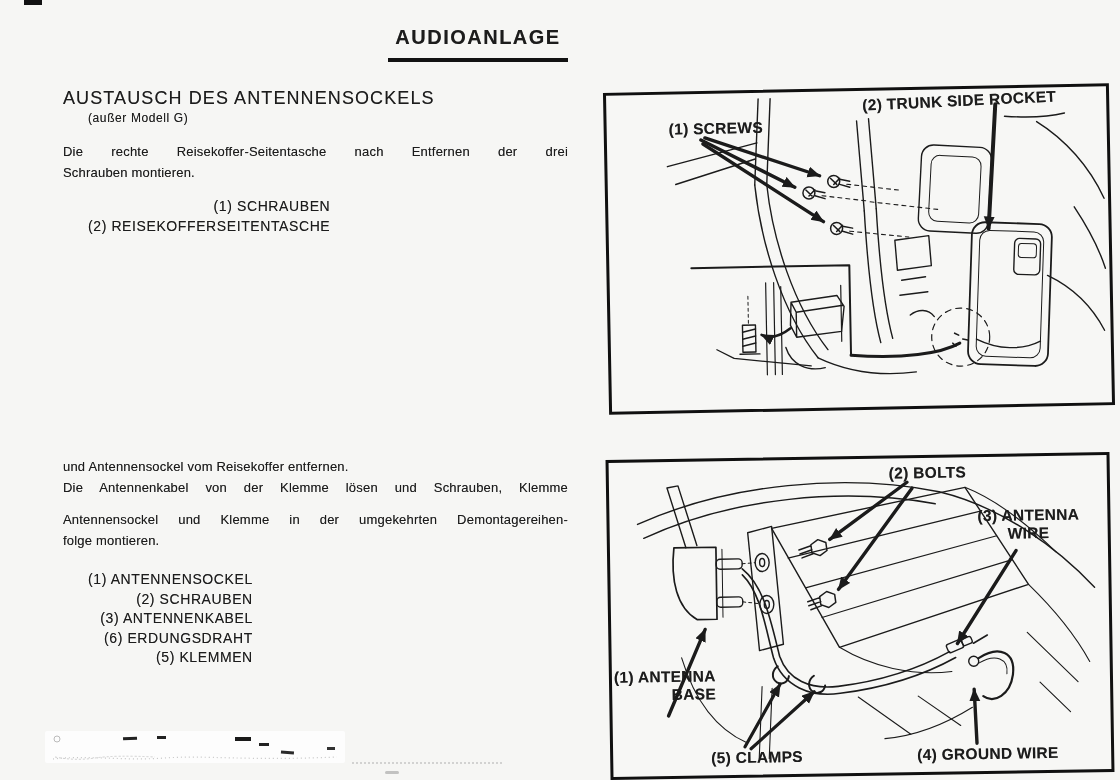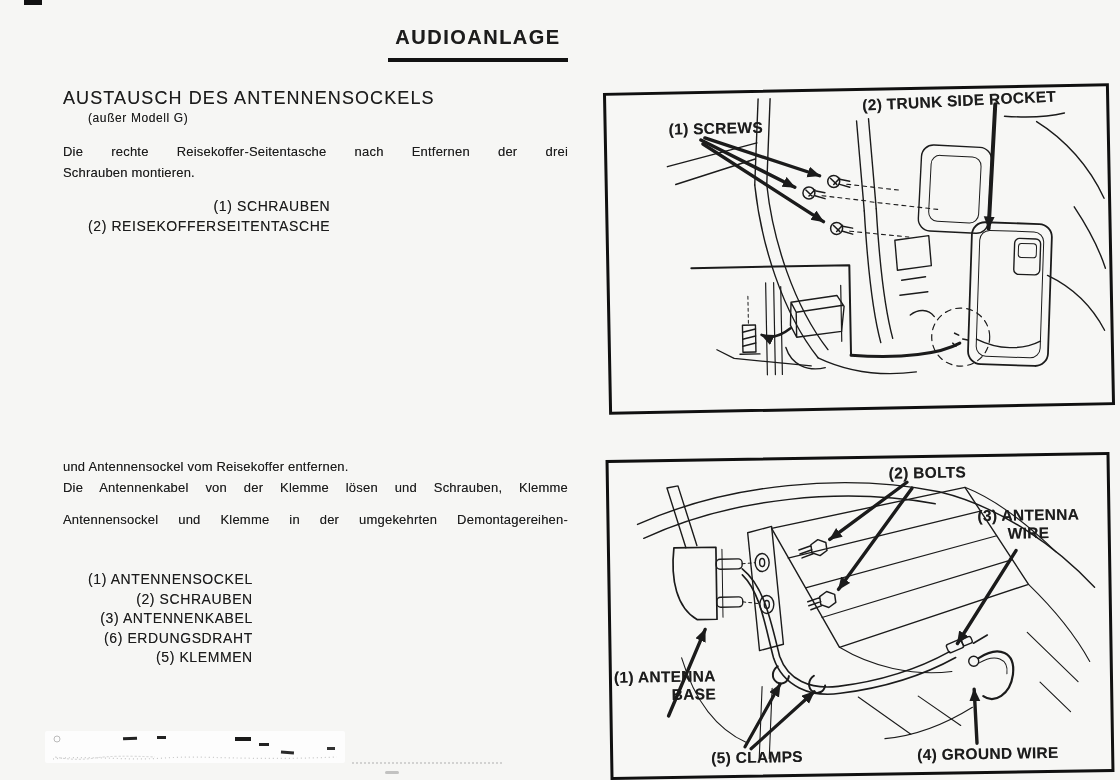--- a/index.html
+++ b/index.html
@@ -62,20 +62,21 @@
     <div>(2) REISEKOFFERSEITENTASCHE</div>
   </div>
 
   <div class="para p2">
     <span class="ln">und Antennensockel vom Reisekoffer entfernen.</span>
     <span class="ln jline">Die Antennenkabel von der Klemme lösen und Schrauben, Klemme</span>
   </div>
 
   <div class="para p3">
     <span class="ln jline">Antennensockel und Klemme in der umgekehrten Demontagereihen-</span>
+    <span class="ln">folge montieren.</span>
   </div>
 
   <div class="list l2">
     <div>(1) ANTENNENSOCKEL</div>
     <div>(2) SCHRAUBEN</div>
     <div>(3) ANTENNENKABEL</div>
     <div>(6) ERDUNGSDRAHT</div>
     <div>(5) KLEMMEN</div>
   </div>
 

